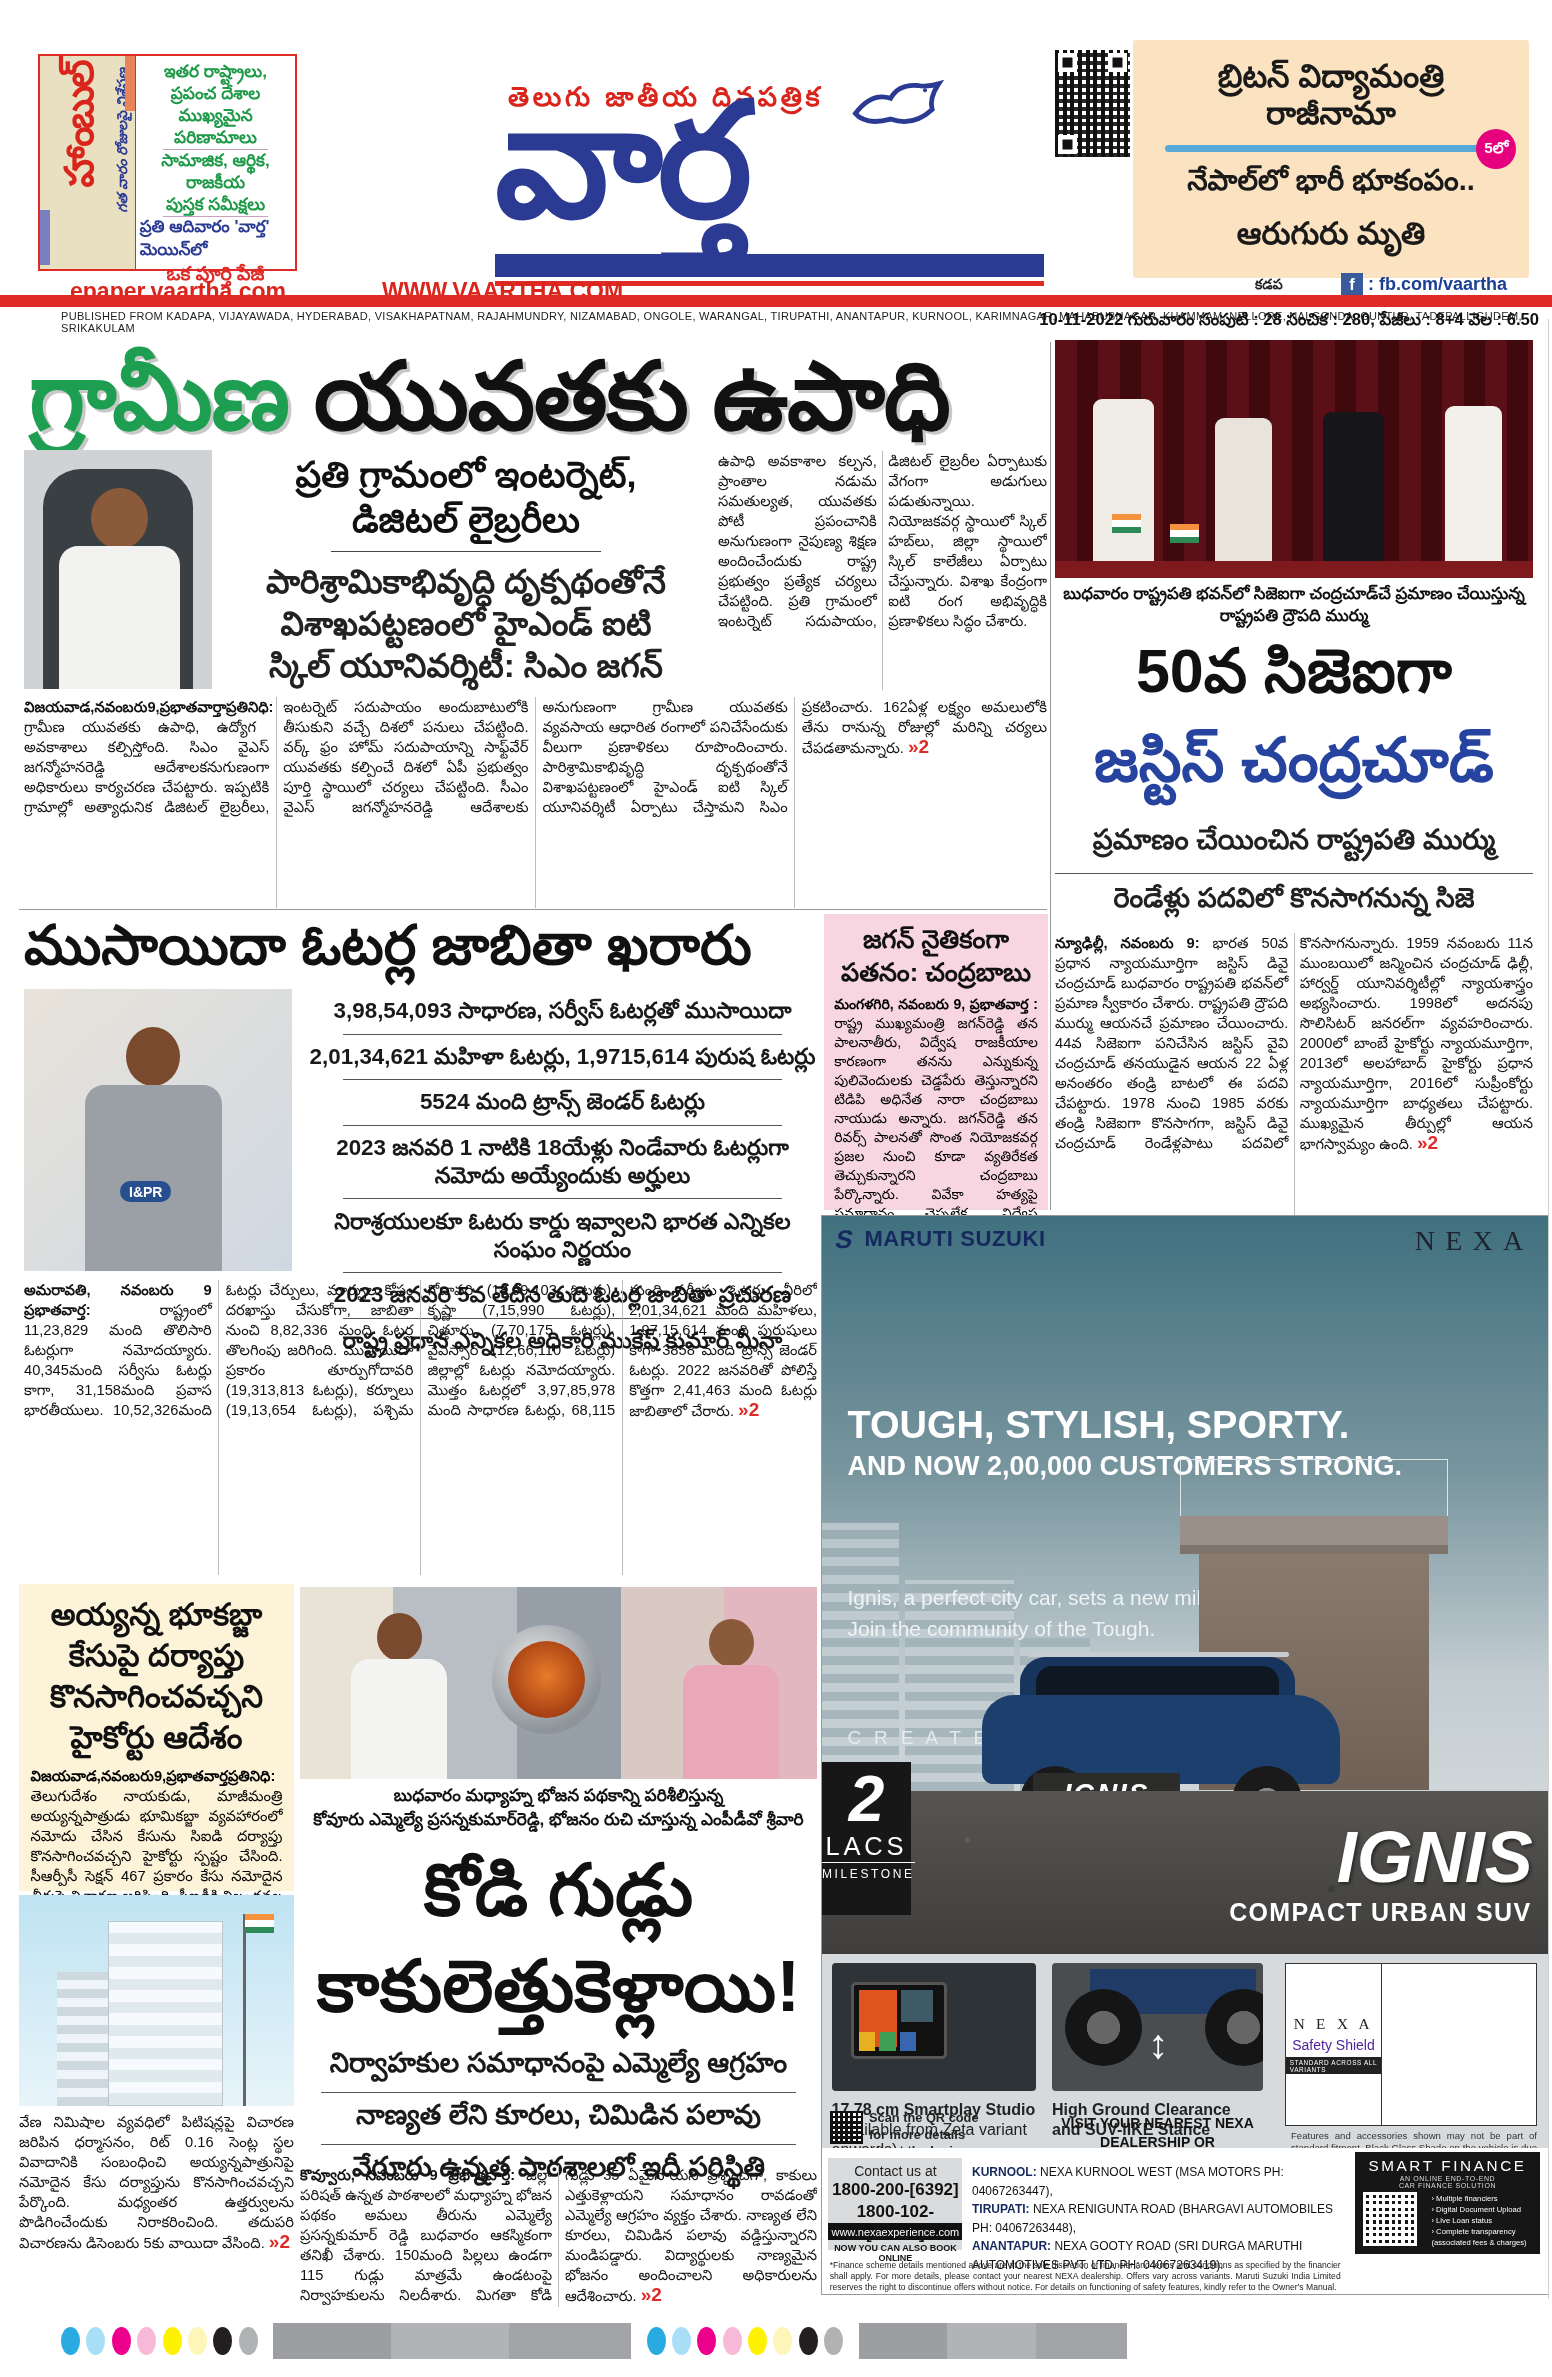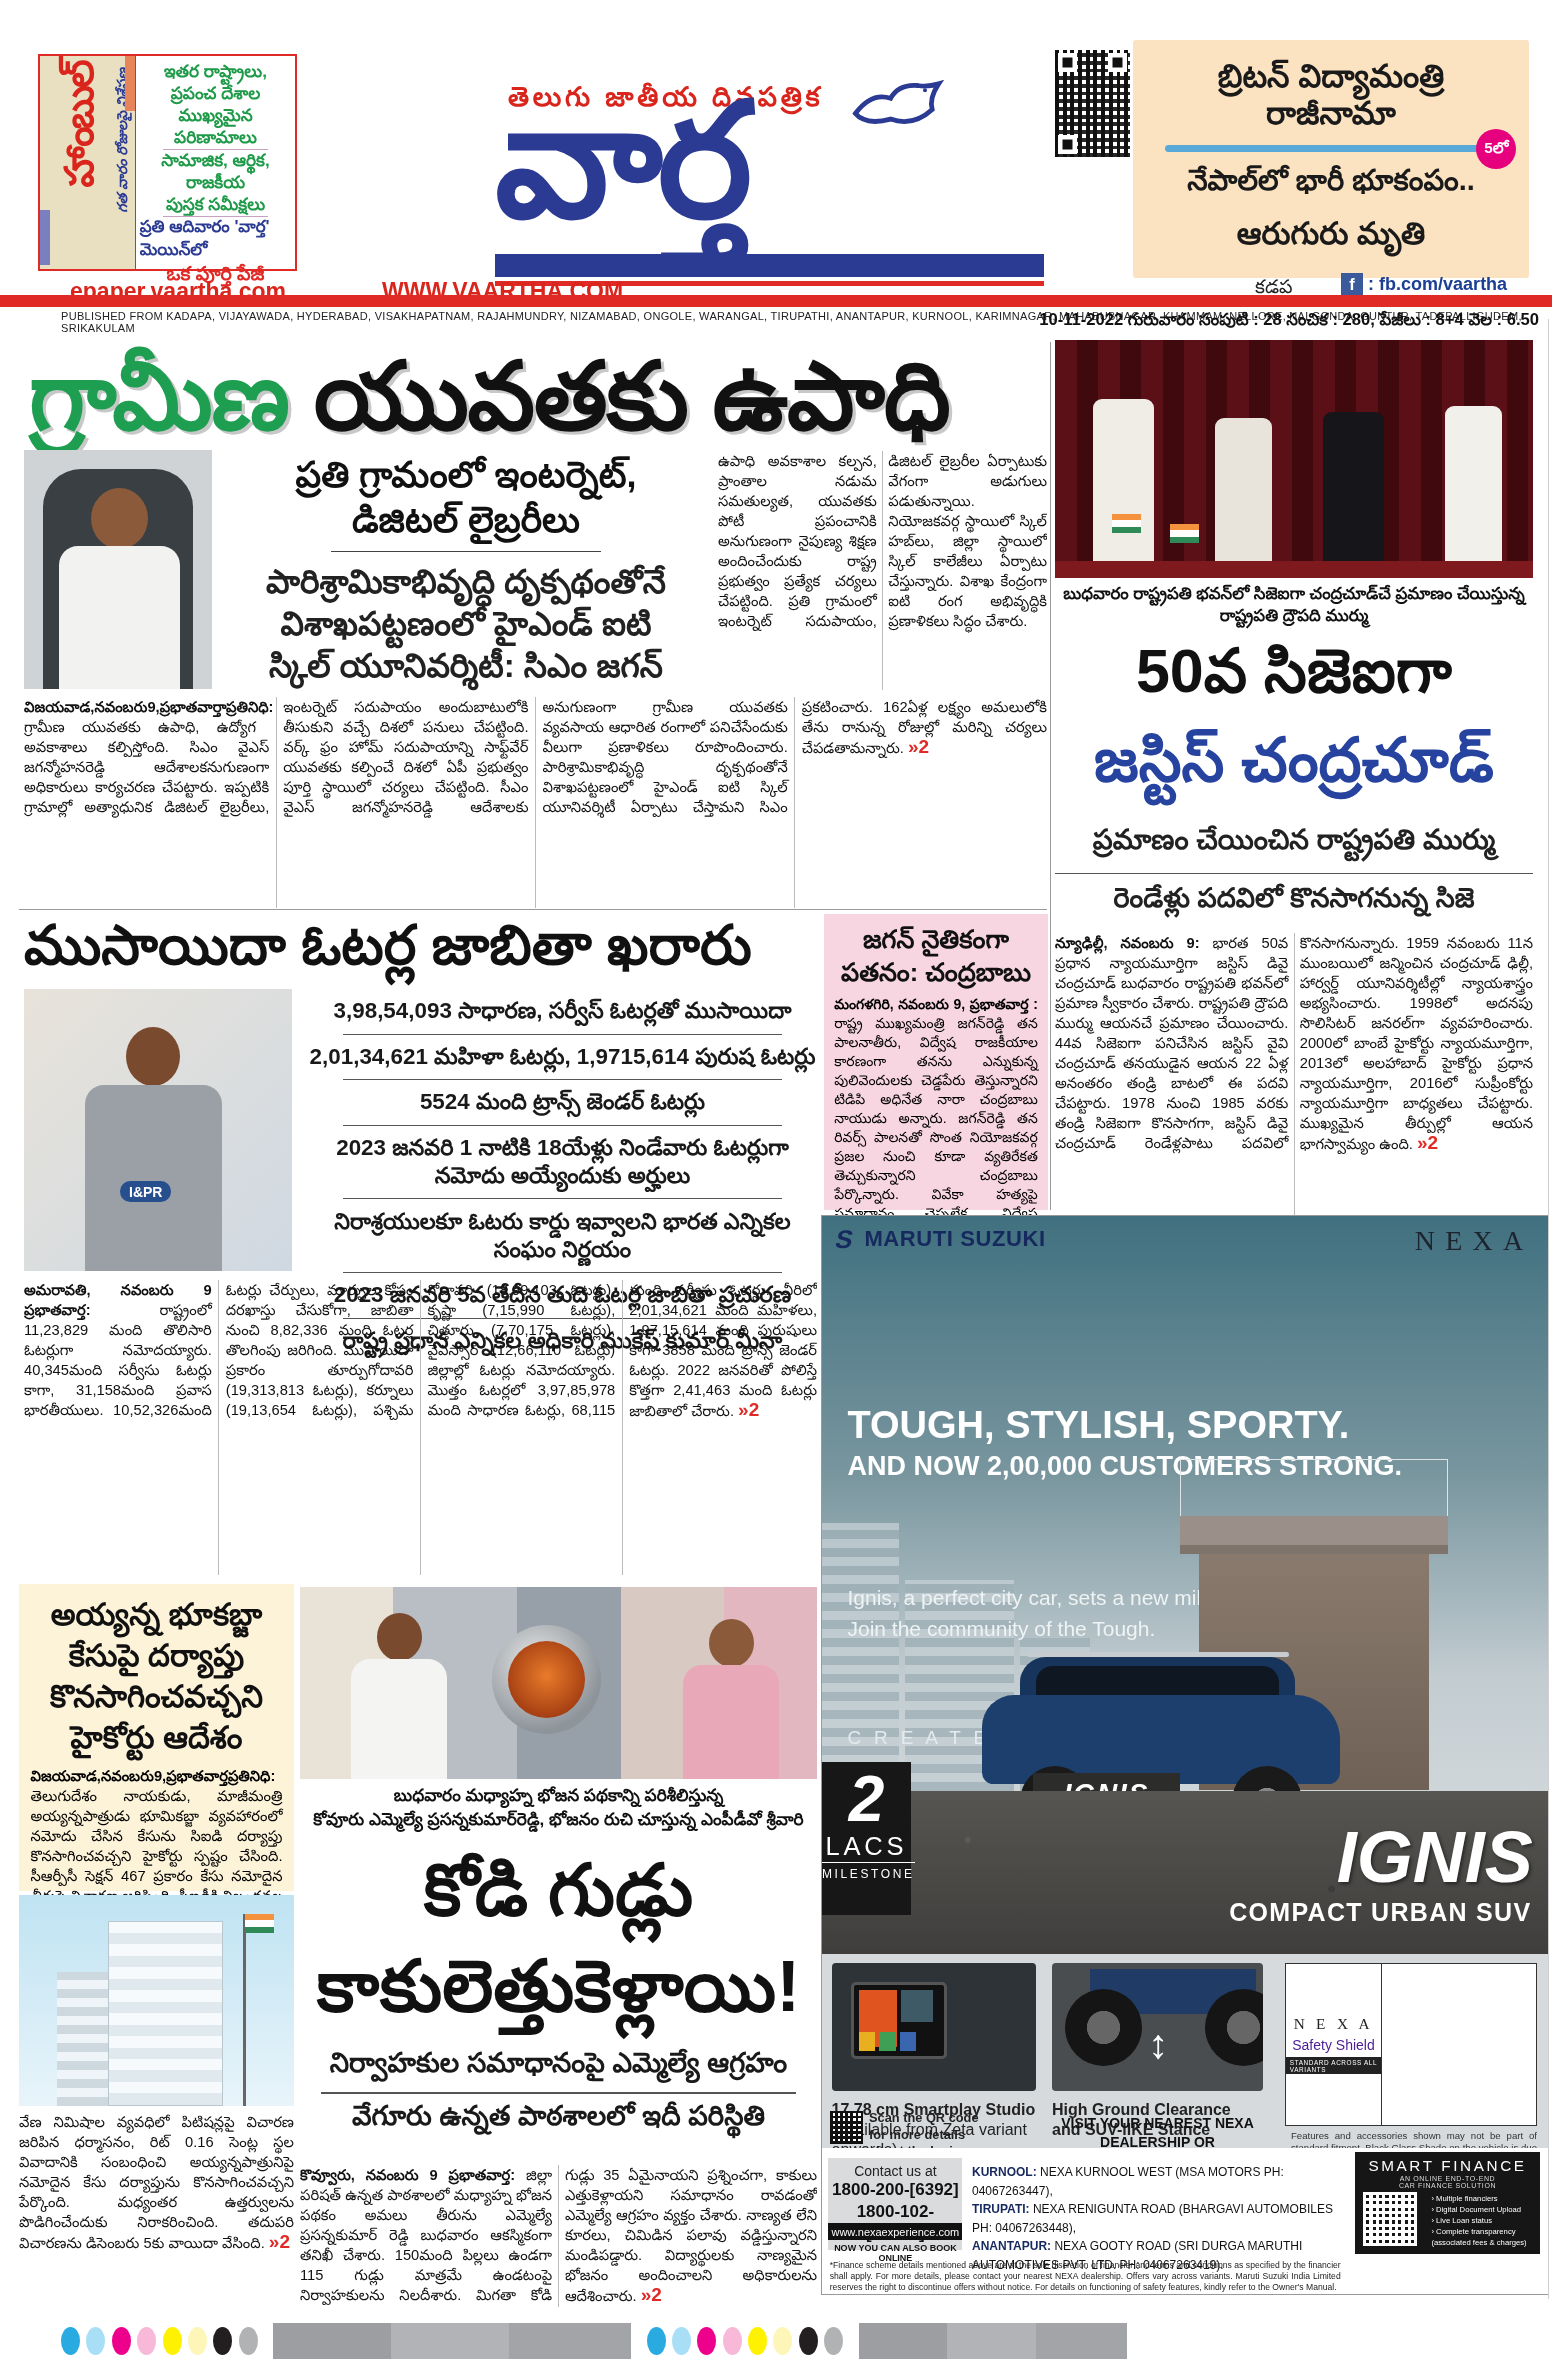--- a/index.html
+++ b/index.html
@@ -26,21 +26,21 @@
   .tagline{left:508px;top:82px;font-size:27px;font-weight:bold;color:#d9251c;letter-spacing:3.8px;}
   .vlogo{left:495px;top:75px;width:511px;height:179px;font-size:160px;font-weight:bold;color:#2b3a92;line-height:172px;letter-spacing:-5.1px;}
   .dove{left:849px;top:77px;width:96px;height:57px;}
   .mast-bar{left:495px;top:254px;width:549px;height:23px;background:#2b3a92;}
   .mast-red{left:495px;top:281px;width:549px;height:5.1px;background:#e02a26;}
 
   .qrbox{left:1055px;top:50px;width:75px;height:107px;background:
      repeating-linear-gradient(0deg,rgba(17,17,17,.9) 0 3.8px,transparent 3.8px 7.7px),
      repeating-linear-gradient(90deg,#111 0 3.8px,#fff 3.8px 7.7px);}
   .qr-eye{position:absolute;width:19px;height:19px;background:#111;box-shadow:inset 0 0 0 4.5px #fff,inset 0 0 0 8.3px #111;}
-  .edition{left:1255px;top:276px;font-size:19px;font-weight:normal;color:#222;}
+  .edition{left:1255px;top:276px;font-size:14px;font-weight:bold;color:#222;}
   .fbrow{left:1341px;top:273px;display:flex;align-items:center;gap:5.1px;}
   .fbicon{width:22px;height:22px;background:#3a5a9b;color:#fff;font-weight:bold;font-size:16.6px;display:flex;align-items:flex-end;justify-content:center;}
   .fbtext{font-size:18px;font-weight:bold;color:#1b3f94;}
 
   .peach{left:1133px;top:40px;width:396px;height:238px;background:#fbe2c1;border-radius:3px;display:flex;flex-direction:column;align-items:center;justify-content:space-evenly;padding:6.4px 9px;}
   .peach-h1{font-size:32px;font-weight:bold;color:#1a1a1a;line-height:37px;}
   .peach-rule{position:relative;width:88%;height:7.7px;background:#58a8d8;border-radius:3.8px;}
   .peach-badge{position:absolute;right:-19px;top:-15.3px;width:40px;height:40px;border-radius:50%;background:#e6007e;color:#fff;font-size:15.3px;font-weight:bold;display:flex;align-items:center;justify-content:center;}
   .peach-h3{font-size:29px;font-weight:bold;color:#1a1a1a;}
   .peach-h4{font-size:31px;font-weight:bold;color:#1a1a1a;}
@@ -372,20 +372,21 @@
   </div>
   <div class="abs egg-cap">
     <span>బుధవారం మధ్యాహ్న భోజన పథకాన్ని పరిశీలిస్తున్న</span><br><span>కోవూరు ఎమ్మెల్యే ప్రసన్నకుమార్‌రెడ్డి,  భోజనం రుచి చూస్తున్న ఎంపీడీవో శ్రీవారి</span>
   </div>
   <div class="abs egg-h">
     <span>కోడి గుడ్లు</span><br><span>కాకులెత్తుకెళ్లాయి!</span>
   </div>
   <div class="abs egg-subs">
     <div class="egg-sub">నిర్వాహకుల సమాధానంపై ఎమ్మెల్యే ఆగ్రహం</div>
       <div class="egg-sep"></div>
+    <div class="egg-sub">నాణ్యత లేని కూరలు, చిమిడిన పలావు</div>
       <div class="egg-sep"></div>
     <div class="egg-sub">వేగూరు ఉన్నత పాఠశాలలో ఇదీ పరిస్థితి</div>
   </div>
   <div class="abs egg-body bodytxt jst">
     <span class="dl">కొవ్వూరు, నవంబరు 9 ప్రభాతవార్త:</span><span> జిల్లా పరిషత్ ఉన్నత పాఠశాలలో మధ్యాహ్న భోజన పథకం అమలు తీరును ఎమ్మెల్యే ప్రసన్నకుమార్ రెడ్డి బుధవారం ఆకస్మికంగా తనిఖీ చేశారు. 150మంది పిల్లలు ఉండగా 115 గుడ్లు మాత్రమే ఉండటంపై నిర్వాహకులను నిలదీశారు. మిగతా కోడి గుడ్లు 35 ఏమైనాయని ప్రశ్నించగా, కాకులు ఎత్తుకెళ్లాయని సమాధానం రావడంతో ఎమ్మెల్యే ఆగ్రహం వ్యక్తం చేశారు. నాణ్యత లేని కూరలు, చిమిడిన పలావు వడ్డిస్తున్నారని మండిపడ్డారు. విద్యార్థులకు నాణ్యమైన భోజనం అందించాలని అధికారులను ఆదేశించారు. </span><span class="jump">»2</span>
   </div>
 
   <div class="abs ad">
     <div class="ad-sky">
       <div class="ad-bldg" style="left:0;width:77px;height:268px;"></div>

